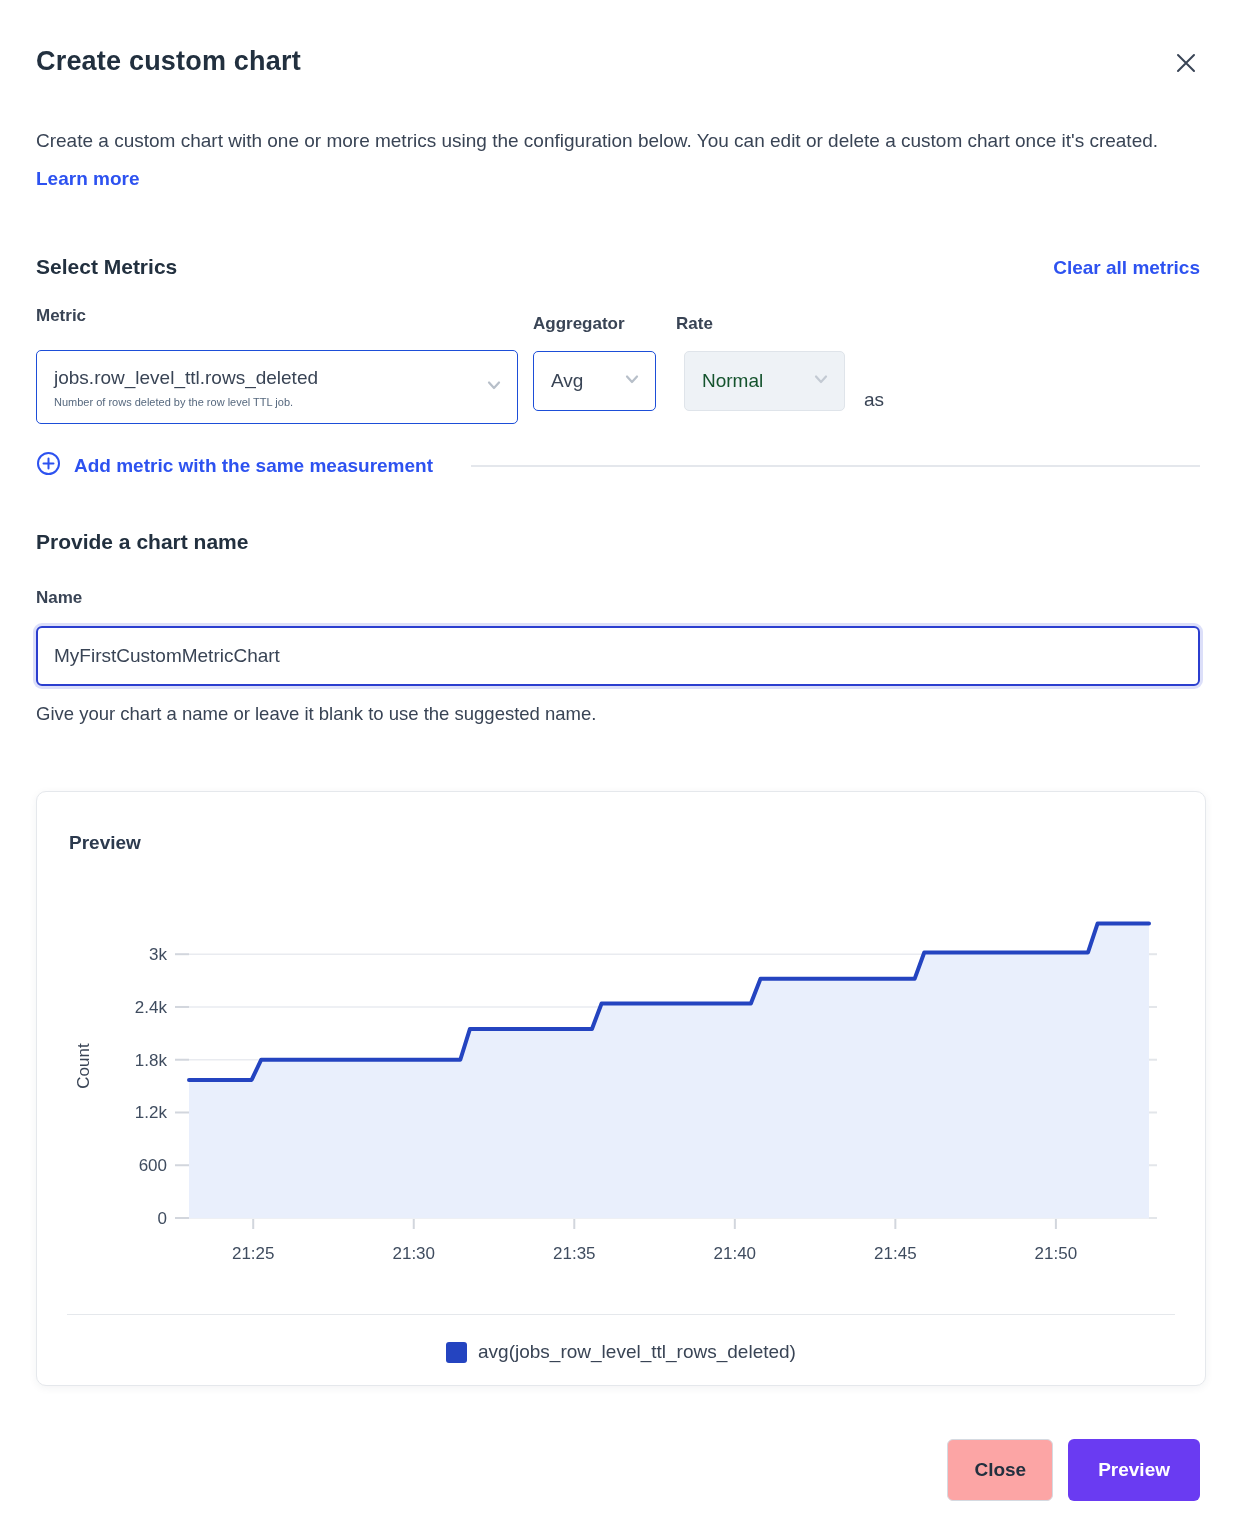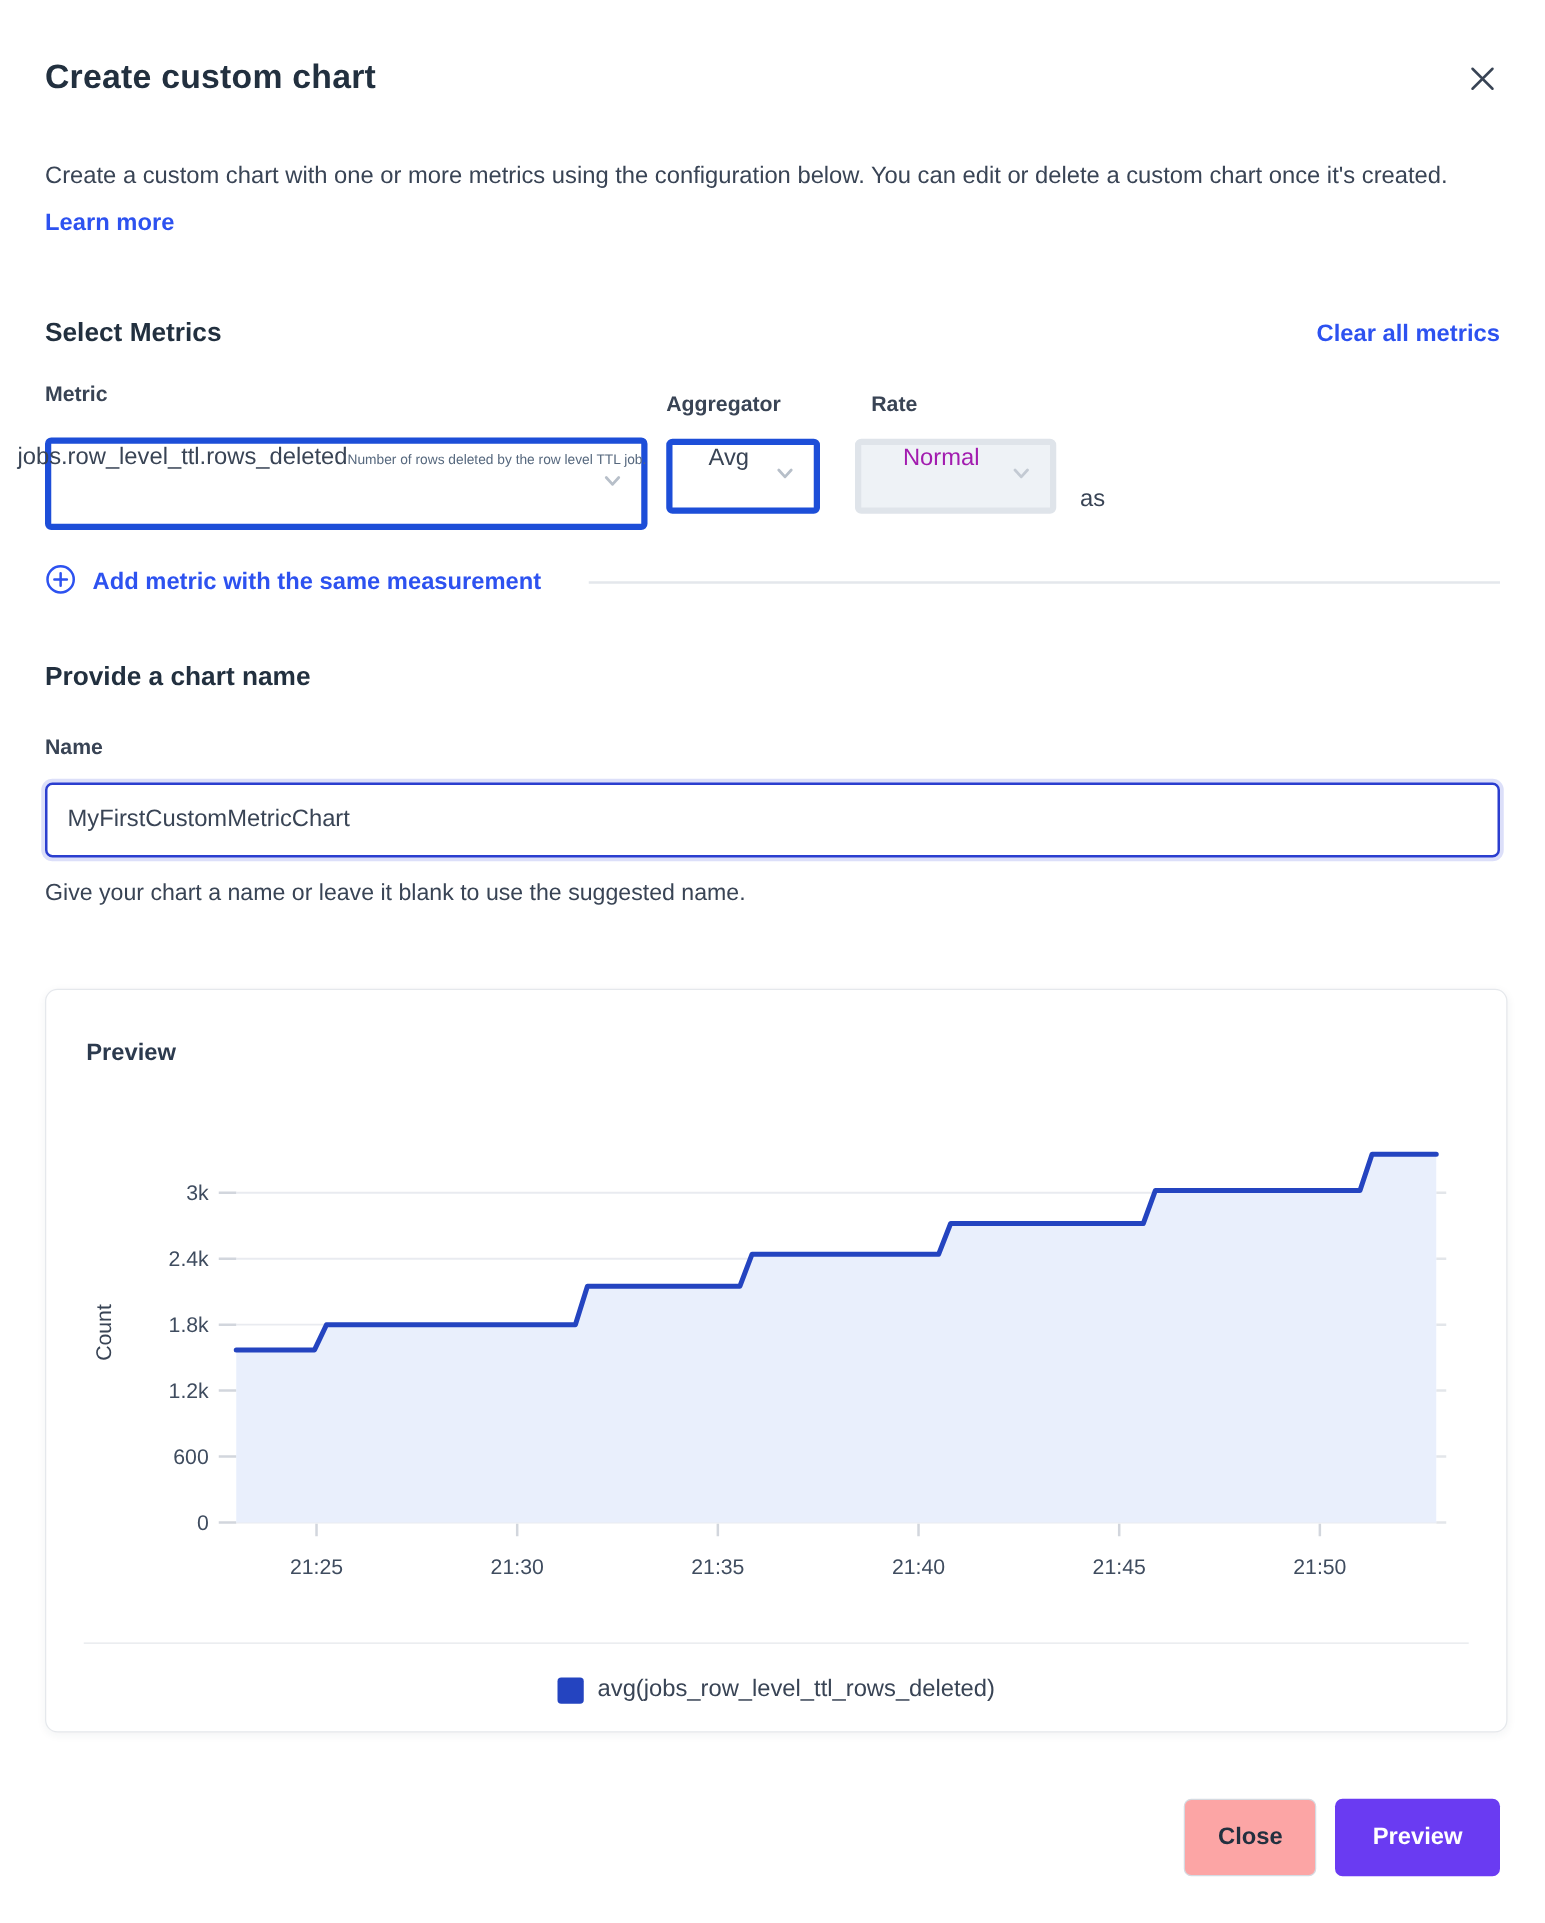--- a/index.html
+++ b/index.html
@@ -18,29 +18,29 @@
   .section-head { margin-top:57px; display:flex; justify-content:space-between; align-items:baseline; }
   .section-title { font-size:21px; font-weight:700; color:#22303f; }
   .clear-all { font-size:19px; font-weight:700; }
 
   .metrics-row { margin-top:27px; display:flex; align-items:flex-start; }
   .field-label { font-size:17px; line-height:20px; font-weight:700; color:#394455; }
   .col-metric { width:482px; }
   .col-metric .field-label { margin-bottom:24px; }
   .col-sm { margin-top:8px; }
   .col-sm .field-label { margin-bottom:17px; }
-  .select-box { border:5px solid #1d4ed8; border-radius:5px; background:#fff; position:relative;
-    display:flex; flex-direction:row; justify-content:center; padding:0 40px 0 17px; cursor:pointer; }
+  .select-box { border:1px solid #1d4ed8; border-radius:5px; background:#fff; position:relative;
+    display:flex; flex-direction:column; justify-content:center; padding:0 40px 0 17px; cursor:pointer; }
   .metric-box { width:482px; height:74px; }
   .select-value { font-size:19px; color:#394455; white-space:nowrap; }
   .select-desc { font-size:11px; color:#56687e; margin-top:7px; white-space:nowrap; }
   .chev { position:absolute; right:12px; top:50%; transform:translateY(-50%); }
   .agg-box { width:123px; height:60px; }
   .rate-box { width:161px; height:60px; margin-left:14px; background:#eef2f6; border-color:#dfe4ea; cursor:default; }
-  .rate-box .select-value { color:#a21caf; }
+  .rate-box .select-value { color:#14532d; }
   .unit-box { width:238px; height:60px; }
   .ml15 { margin-left:15px; }
   .ml19 { margin-left:19px; }
   .as-label { margin-left:19px; margin-top:83px; font-size:19px; color:#394455; width:22px; }
 
   .add-metric-row { margin-top:30px; display:flex; align-items:center; height:24px; }
   .add-metric-btn { display:flex; align-items:center; gap:13px; background:none; border:none; cursor:pointer; padding:0;
     font-family:"Liberation Sans", sans-serif; font-size:19px; font-weight:700; color:#2d52f0; }
   .metric-divider { flex:1; margin-left:38px; height:2px; background:#e4e7ec; }
 
@@ -111,21 +111,21 @@
         <div class="select-value">Avg</div>
         <span class="chev">
           <svg width="22" height="22" viewBox="0 0 22 22">
               <polyline points="6,8.5 11,14 16,8.5" fill="none" stroke="#b7bfc9" stroke-width="2.2" stroke-linecap="round" stroke-linejoin="round"></polyline>
             </svg>
         </span>
       </div>
     </div>
 
     <div class="col-sm" style="margin-left:14px;">
-      <div class="field-label" style="margin-left:27px;">Rate</div>
+      <div class="field-label" style="margin-left:6px;">Rate</div>
       <div class="select-box rate-box">
         <div class="select-value">Normal</div>
         <span class="chev">
           <svg width="22" height="22" viewBox="0 0 22 22">
               <polyline points="6,8.5 11,14 16,8.5" fill="none" stroke="#c3cad3" stroke-width="2.2" stroke-linecap="round" stroke-linejoin="round"></polyline>
             </svg>
         </span>
       </div>
     </div>
 

